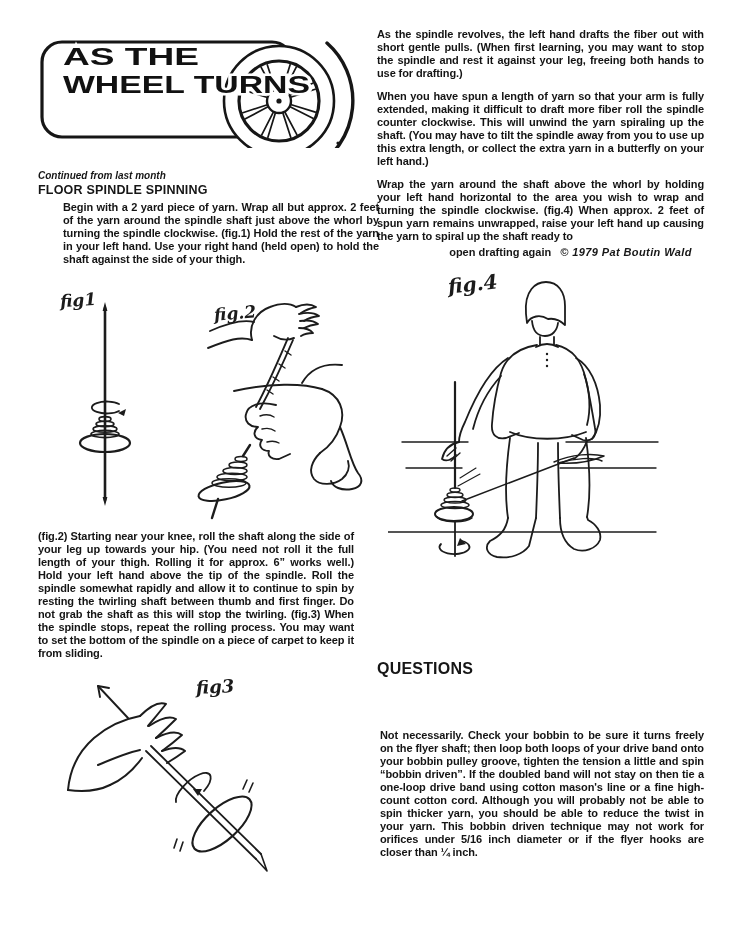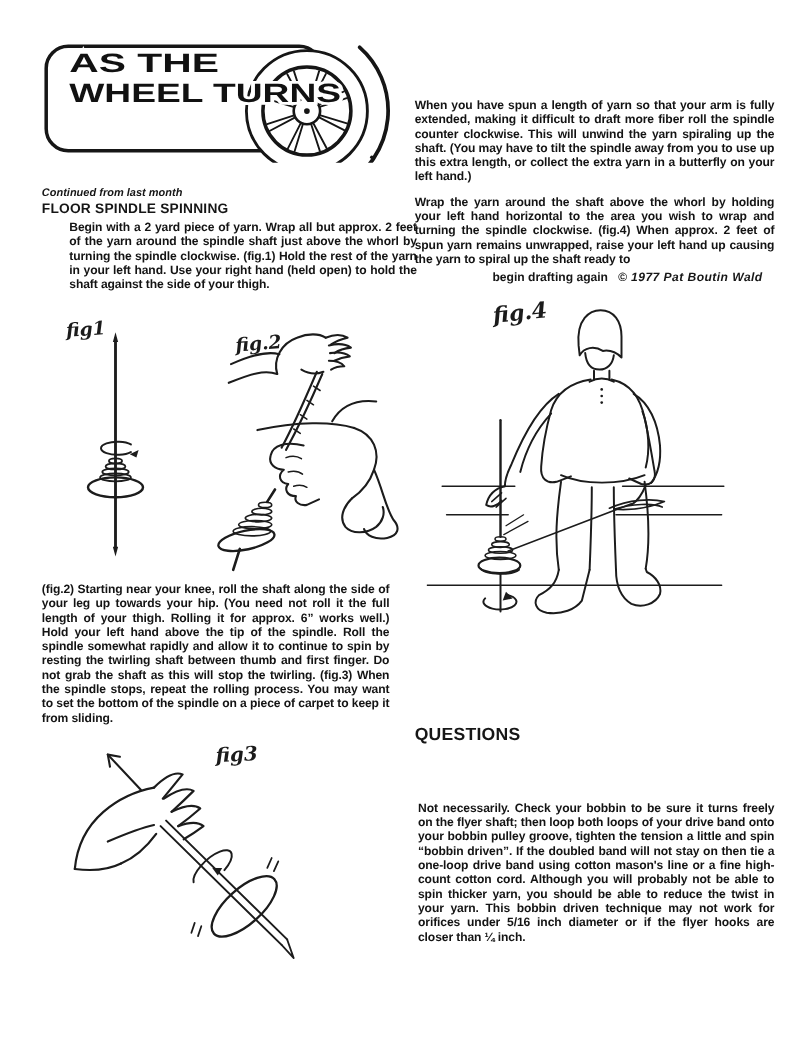--- a/index.html
+++ b/index.html
@@ -173,28 +173,29 @@
       <path d="M152 121 l-9 0 5 7 Z" fill="#1c1c1c" stroke="none"></path>
 
       <ellipse cx="172" cy="156" rx="37" ry="16" transform="rotate(-42 172 156)" stroke-width="2.1"></ellipse>
 
       <path d="M197 112 l-4 9 M203 115 l-4 9" stroke-width="1.6"></path>
       <path d="M127 171 l-3 9 M133 174 l-3 9" stroke-width="1.6"></path>
     </g>
   </svg>
   <div class="figlabel" style="left:196px;top:676px;font-size:18px;transform:rotate(-3deg);">fig3</div>
 
+  <div class="body-text" style="left:377px;top:28px;width:327px;">As the spindle revolves, the left hand drafts the fiber out with short gentle pulls. (When first learning, you may want to stop the spindle and rest it against your leg, freeing both hands to use for drafting.)</div>
 
   <div class="body-text" style="left:377px;top:90px;width:327px;">When you have spun a length of yarn so that your arm is fully extended, making it difficult to draft more fiber roll the spindle counter clockwise. This will unwind the yarn spiraling up the shaft. (You may have to tilt the spindle away from you to use up this extra length, or collect the extra yarn in a butterfly on your left hand.)</div>
 
   <div class="body-text" style="left:377px;top:178px;width:327px;">Wrap the yarn around the shaft above the whorl by holding your left hand horizontal to the area you wish to wrap and turning the spindle clockwise. (fig.4) When approx. 2 feet of spun yarn remains unwrapped, raise your left hand up causing the yarn to spiral up the shaft ready to</div>
 
   <div class="tail-line" style="left:377px;top:246px;width:327px;justify-content:center;padding-left:30px;">
-    <span>begin drafting again</span>
-    <span class="copyright">© 1977 Pat Boutin Wald</span>
+    <span>open drafting again</span>
+    <span class="copyright">© 1979 Pat Boutin Wald</span>
   </div>
 
   <svg class="fig" style="left:388px;top:272px;" width="320" height="340" viewBox="0 0 320 340">
     <g fill="none" stroke="#1c1c1c" stroke-width="1.8" stroke-linecap="round" stroke-linejoin="round">
 
       <g stroke-width="1.4">
         <path d="M14 170 H80 M178 170 H270"></path>
         <path d="M18 196 H74 M172 196 H268"></path>
         <path d="M0 260 H268"></path>
         <path d="M72 206 l16 -10 M70 214 l22 -12" stroke-width="1.1"></path>

